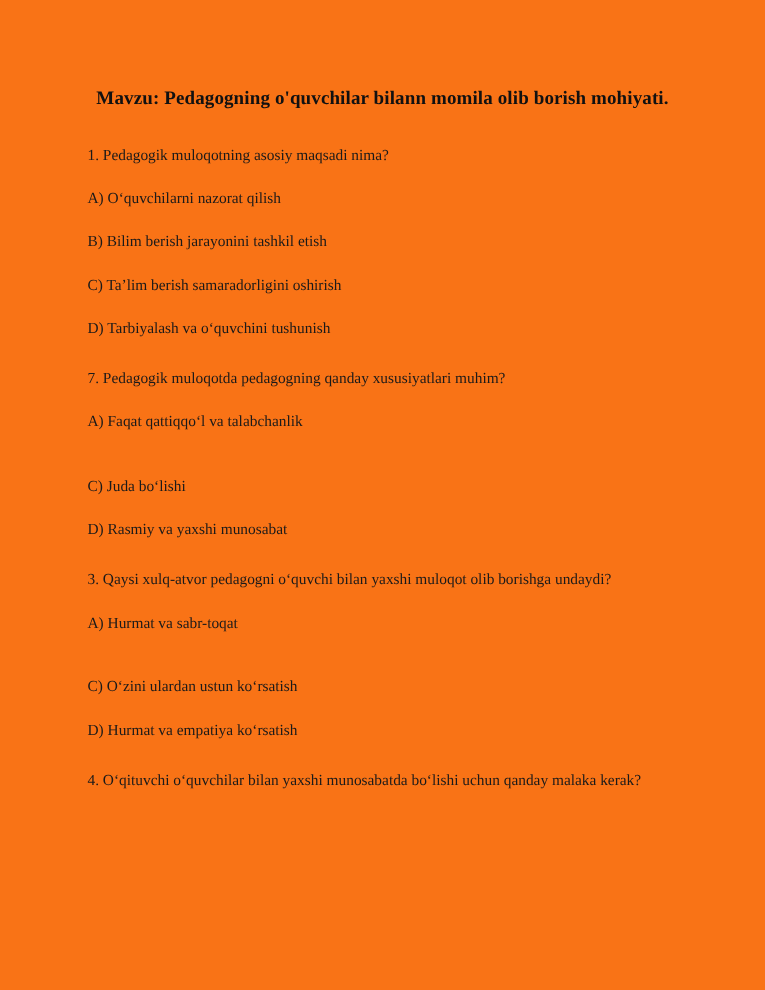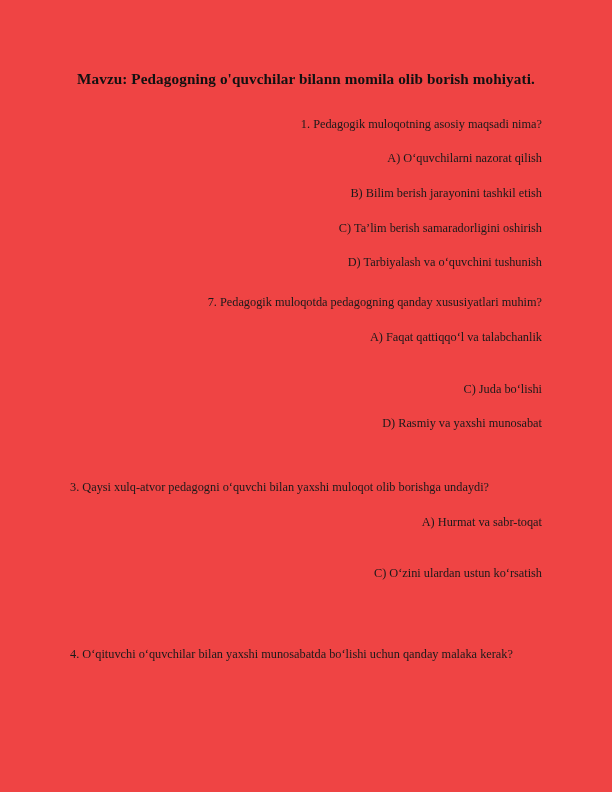--- a/index.html
+++ b/index.html
@@ -13,21 +13,21 @@
     font-family: "Liberation Serif", "DejaVu Serif", serif;
     color: #161616;
     overflow: hidden;
   }
 
   .page {
     position: relative;
     width: 612px;
     height: 792px;
     box-sizing: border-box;
-    background: #ef4444;
+    background: #f97316;
   }
 
   .content {
     position: absolute;
     left: 70px;
     top: 0;
     width: 472px;
   }
 
   .doc-title {
@@ -39,27 +39,26 @@
     line-height: 1.42;
     color: #111111;
     padding-top: 68px;
     letter-spacing: 0.1px;
   }
 
   .block {
     font-size: 12.3px;
     line-height: 1.44;
     color: #1a1a1a;
-    text-align: right;
+    text-align: left;
   }
 
   .block.justified {
     text-align: justify;
     text-justify: inter-word;
-    margin-top: 24px;
   }
 
   
   .gap-q {
     height: 22px;
   }
   .gap-o {
     height: 17px;
   }
   .gap-title {
@@ -109,18 +108,19 @@
     <div class="gap-o"></div>
 
     <div class="block">A) Hurmat va sabr-toqat</div>
     <div class="gap-o"></div>
 
     <div class="gap-o"></div>
 
     <div class="block">C) Oʻzini ulardan ustun koʻrsatish</div>
     <div class="gap-o"></div>
 
+    <div class="block">D) Hurmat va empatiya koʻrsatish</div>
     <div class="gap-q"></div>
 
     <div class="block justified">4. Oʻqituvchi oʻquvchilar bilan yaxshi munosabatda boʻlishi uchun qanday malaka kerak?</div>
 
   </div>
 </div>
 
 </body></html>

